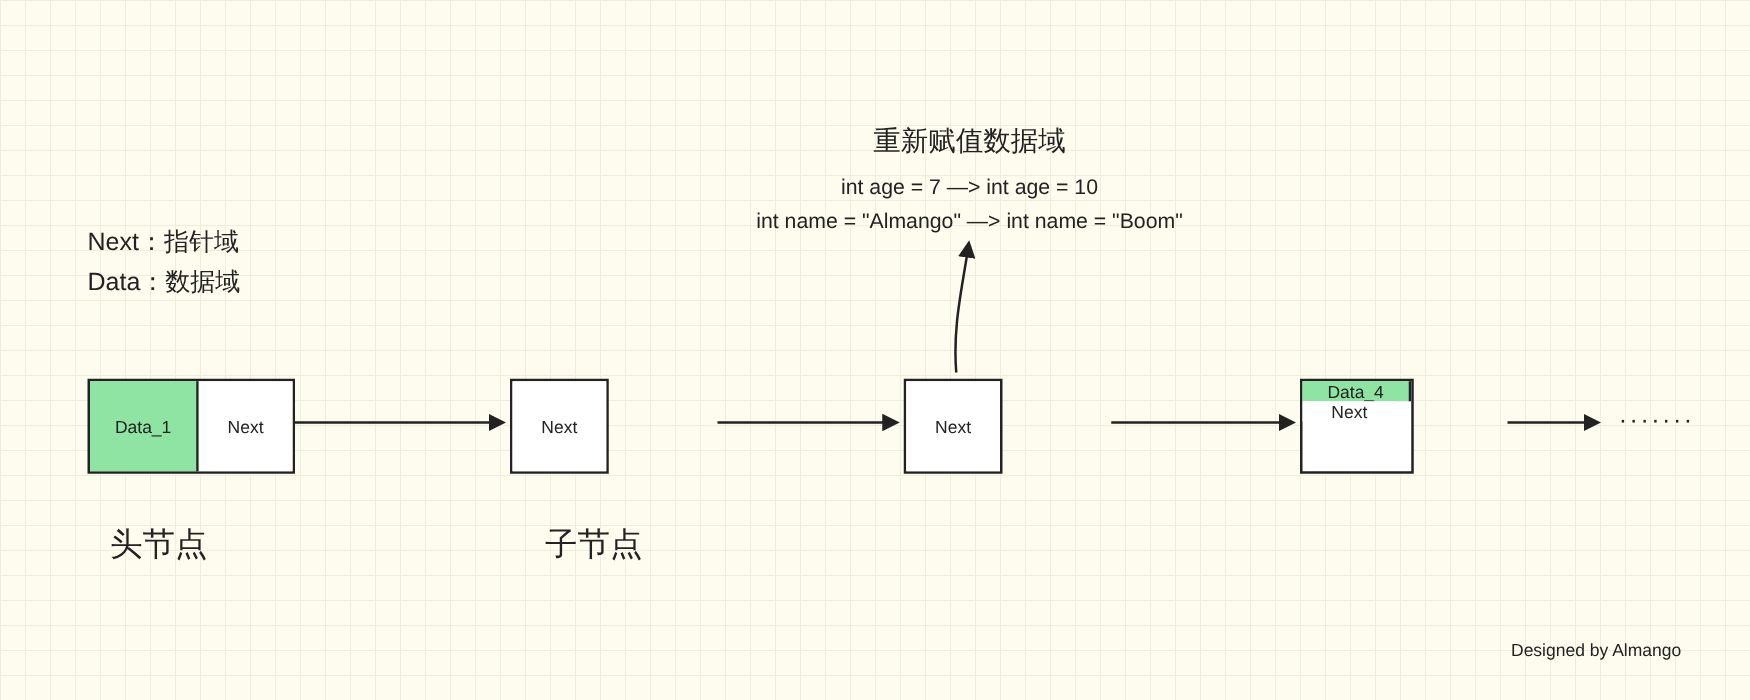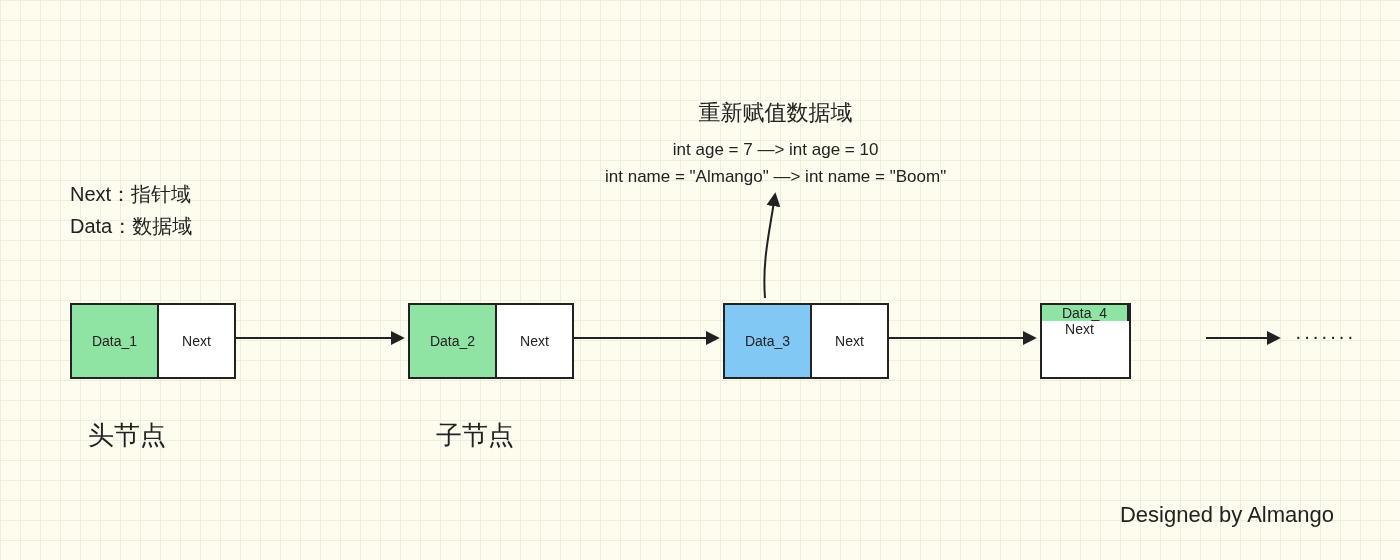--- a/index.html
+++ b/index.html
@@ -74,23 +74,23 @@
   .node.n4 { left: 1040px; flex-direction: column; }
   .cap {
     position: absolute;
     top: 418px;
     font-size: 26px;
   }
   .cap.c1 { left: 88px; font-family: Liberation Serif, serif; }
   .cap.c2 { left: 415px; margin-left: 21px; }
   .credit {
     position: absolute;
-    right: 66px;
+    right: 55px;
     bottom: 32px;
-    font-size: 22px;
+    font-size: 14px;
   }
   .ellipsis {
     position: absolute;
     left: 1295px;
     top: 325px;
     font-size: 20px;
     letter-spacing: 2px;
   }
   svg.overlay {
     position: absolute;
@@ -113,25 +113,23 @@
   <div class="title">重新赋值数据域</div>
   <div class="line">int age = 7  —&gt;  int age = 10</div>
   <div class="line">int name = "Almango"  —&gt;  int name = "Boom"</div>
 </div>
 
 <div class="node n1">
   <div class="data green">Data_1</div>
   <div class="next">Next</div>
 </div>
 <div class="node n2">
-  <div class="data green">Data_2</div>
   <div class="next">Next</div>
 </div>
 <div class="node n3">
-  <div class="data blue">Data_3</div>
   <div class="next">Next</div>
 </div>
 <div class="node n4">
   <div class="data green">Data_4</div>
   <div class="next">Next</div>
 </div>
 
 <div class="cap c1">头节点</div>
 <div class="cap c2">子节点</div>
 

